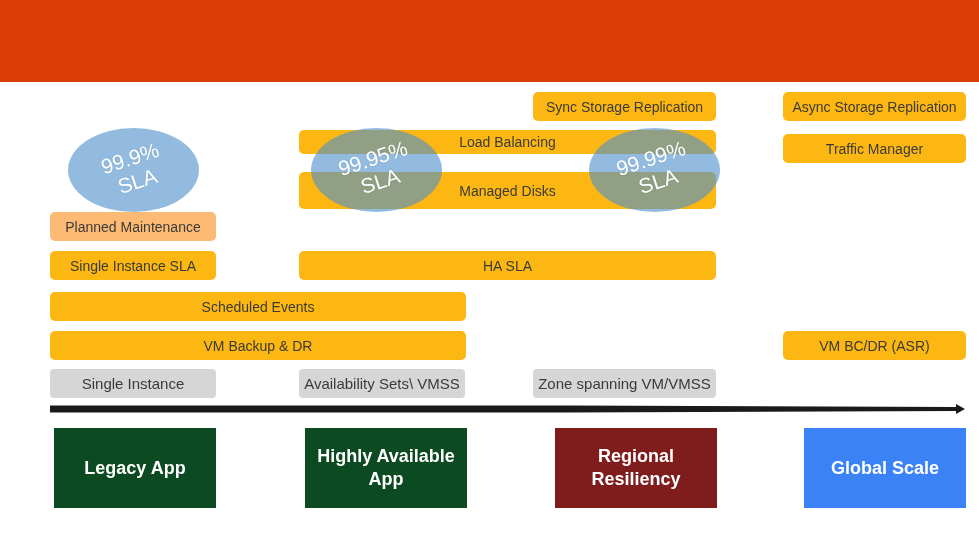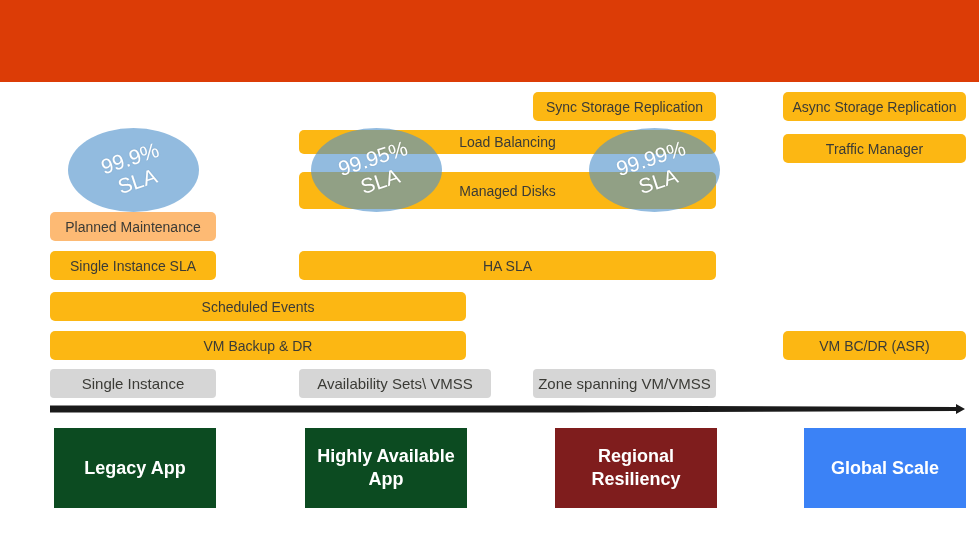--- a/index.html
+++ b/index.html
@@ -130,21 +130,21 @@
       <div class="bar" style="background: rgb(252, 183, 19); left: 299px; top: 172px; width: 417px; height: 37px;">Managed Disks</div>
       <div class="bar" style="background: #fdba74; left: 50px; top: 212px; width: 166px; height: 29px;">Planned Maintenance</div>
       <div class="bar" style="background: rgb(252, 183, 19); left: 50px; top: 251px; width: 166px; height: 29px;">Single Instance SLA</div>
       <div class="bar" style="background: rgb(252, 183, 19); left: 299px; top: 251px; width: 417px; height: 29px;">HA SLA</div>
       <div class="bar" style="background: rgb(252, 183, 19); left: 50px; top: 292px; width: 416px; height: 29px;">Scheduled Events</div>
       <div class="bar" style="background: rgb(252, 183, 19); left: 50px; top: 331px; width: 416px; height: 29px;">VM Backup &amp; DR</div>
       <div class="bar" style="background: rgb(252, 183, 19); left: 783px; top: 331px; width: 183px; height: 29px;">VM BC/DR (ASR)</div>
     </div>
   <div id="graybars-layer">
       <div class="graybar" style="background: rgb(214, 214, 214); left: 50px; top: 369px; width: 166px; height: 29px;">Single Instance</div>
-      <div class="graybar" style="background: rgb(214, 214, 214); left: 299px; top: 369px; width: 192px; height: 29px;">Availability Sets\ VMSS</div>
+      <div class="graybar" style="background: rgb(214, 214, 214); left: 299px; top: 369px; width: 166px; height: 29px;">Availability Sets\ VMSS</div>
       <div class="graybar" style="background: rgb(214, 214, 214); left: 533px; top: 369px; width: 183px; height: 29px;">Zone spanning VM/VMSS</div>
     </div>
   <div id="ellipses-layer">
       <div class="ellipse" style="left: 68px; top: 128px; width: 131px; height: 84px;">
         <div class="ellipse-label">99.9%
 SLA</div>
       </div>
       <div class="ellipse" style="left: 311px; top: 128px; width: 131px; height: 84px;">
         <div class="ellipse-label">99.95%
 SLA</div>

